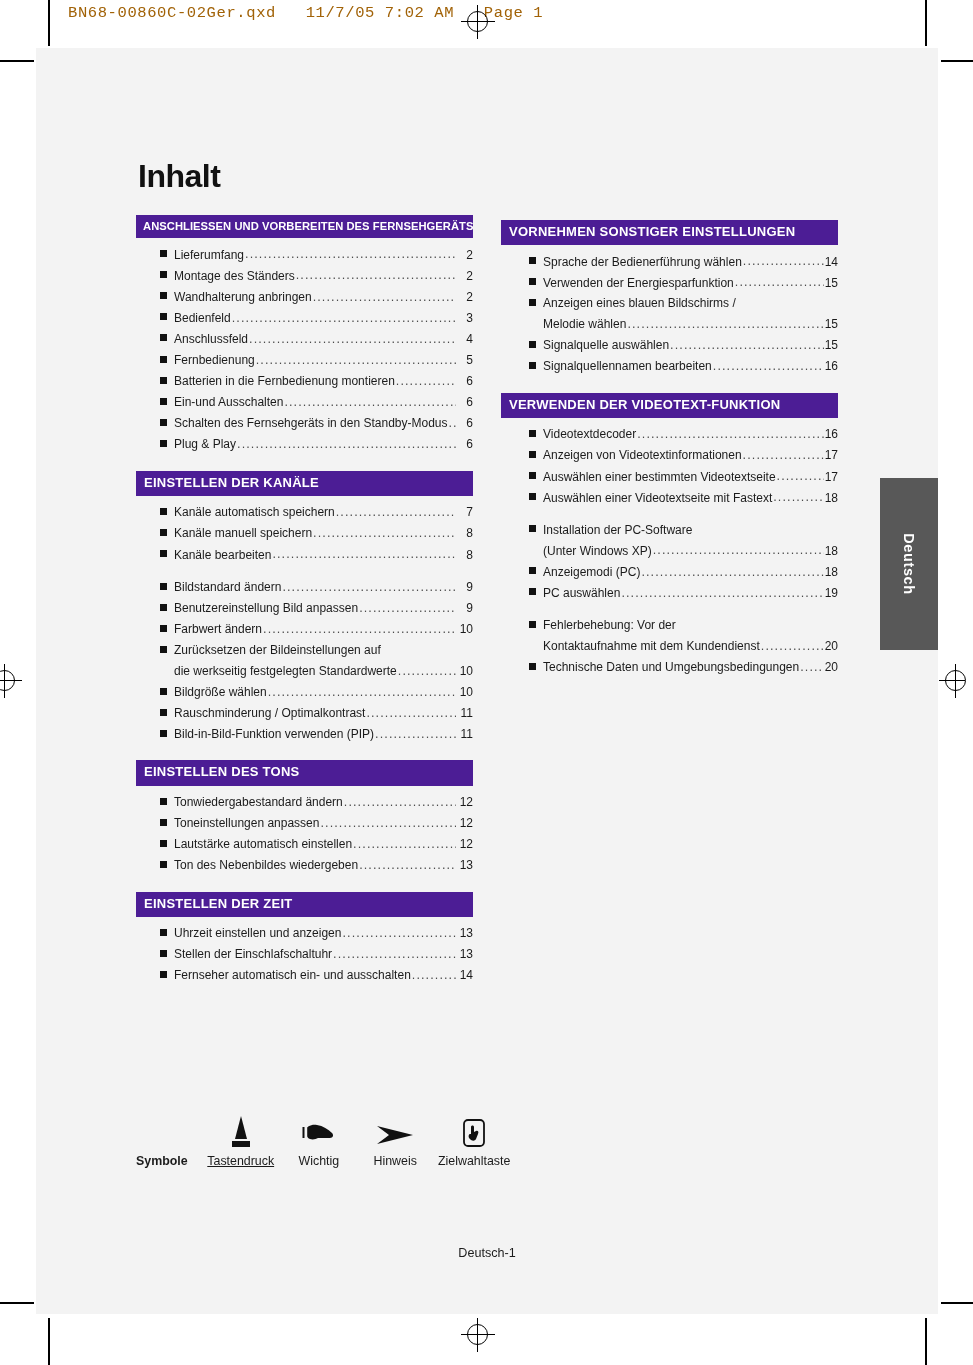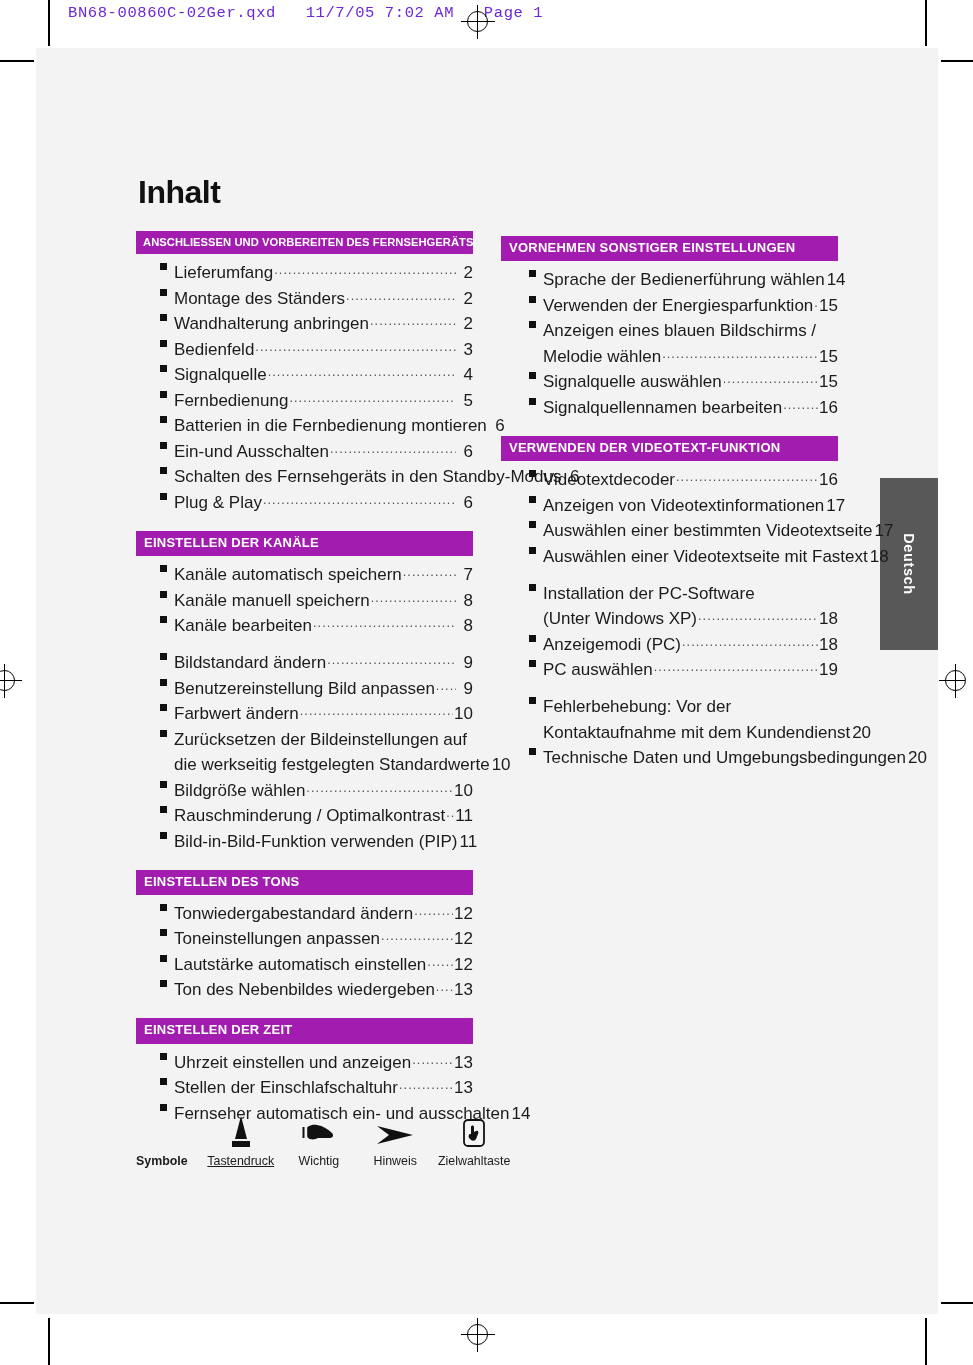--- a/index.html
+++ b/index.html
@@ -19,21 +19,21 @@
   }
 
   
   .prepress-header {
     position: absolute;
     left: 68px;
     top: 4px;
     font-family: "Liberation Mono", monospace;
     font-size: 15.5px;
     letter-spacing: 0.6px;
-    color: #6d28d9;
+    color: #a16207;
     white-space: pre;
   }
   .crop {
     position: absolute;
     background: #000;
   }
   .crop.v { width: 1.6px; }
   .crop.h { height: 1.6px; }
 
   .regmark {
@@ -99,37 +99,37 @@
   .content {
     position: absolute;
     left: 100px;
     top: 110px;
     width: 710px;
   }
   .doc-title {
     font-size: 32px;
     font-weight: bold;
     letter-spacing: -0.5px;
-    margin: 16px 0 20px 2px;
+    margin: 0 0 20px 2px;
     color: #111;
   }
   .columns {
     display: flex;
     gap: 28px;
     align-items: flex-start;
   }
   .col {
     width: 337px;
   }
   .col.right { padding-top: 5px; }
 
   .toc-section { margin-bottom: 20px; }
 
   .section-head {
-    background: #a21caf;
+    background: #4c1d95;
     color: #ffffff;
     font-size: 13px;
     font-weight: bold;
     letter-spacing: 0.25px;
     padding: 5px 8px 6px 8px;
     line-height: 1.1;
     white-space: nowrap;
     overflow: hidden;
   }
   .section-head.tight {
@@ -140,22 +140,22 @@
   }
 
   .entries {
     margin-top: 10px;
     padding-left: 24px;
   }
   .col.right .entries { padding-left: 28px; }
 
   .entry {
     display: flex;
-    align-items: flex-start;
-    font-size: 17px;
+    align-items: center;
+    font-size: 12px;
     line-height: 1.0;
     margin-bottom: 8.5px;
     color: #1b1b1b;
     white-space: nowrap;
   }
   .entry .bullet {
     flex: 0 0 auto;
     width: 7px;
     height: 7px;
     background: #111;
@@ -308,21 +308,21 @@
                 <span class="pnum">2</span>
               </div>
               <div class="entry">
                 <span class="bullet"></span>
                 <span class="etext">Bedienfeld</span>
                 <span class="leader gap-before"></span>
                 <span class="pnum">3</span>
               </div>
               <div class="entry">
                 <span class="bullet"></span>
-                <span class="etext">Signalquelle</span>
+                <span class="etext">Anschlussfeld</span>
                 <span class="leader"></span>
                 <span class="pnum">4</span>
               </div>
               <div class="entry">
                 <span class="bullet"></span>
                 <span class="etext">Fernbedienung</span>
                 <span class="leader"></span>
                 <span class="pnum">5</span>
               </div>
               <div class="entry">
@@ -638,13 +638,14 @@
           <svg width="24" height="30" viewBox="0 0 24 30" aria-hidden="true">
             <rect x="2" y="2" width="20" height="26" rx="4" ry="4" fill="none" stroke="#111" stroke-width="1.8"></rect>
             <path d="M9,9 C9,7 12,7 12,9 L12,14 L14,13 C16,12 17,14 16,16 L14,21 C13,23 11,23 9,22 L7,20 C6,18 7,16 8,16 L9,16 Z" fill="#111"></path>
           </svg>
         </div>
         <div class="cap">Zielwahltaste</div>
       </div>
     </div>
   </div>
 
+  <div class="folio">Deutsch-1</div>
 </div>
 
 </body></html>

